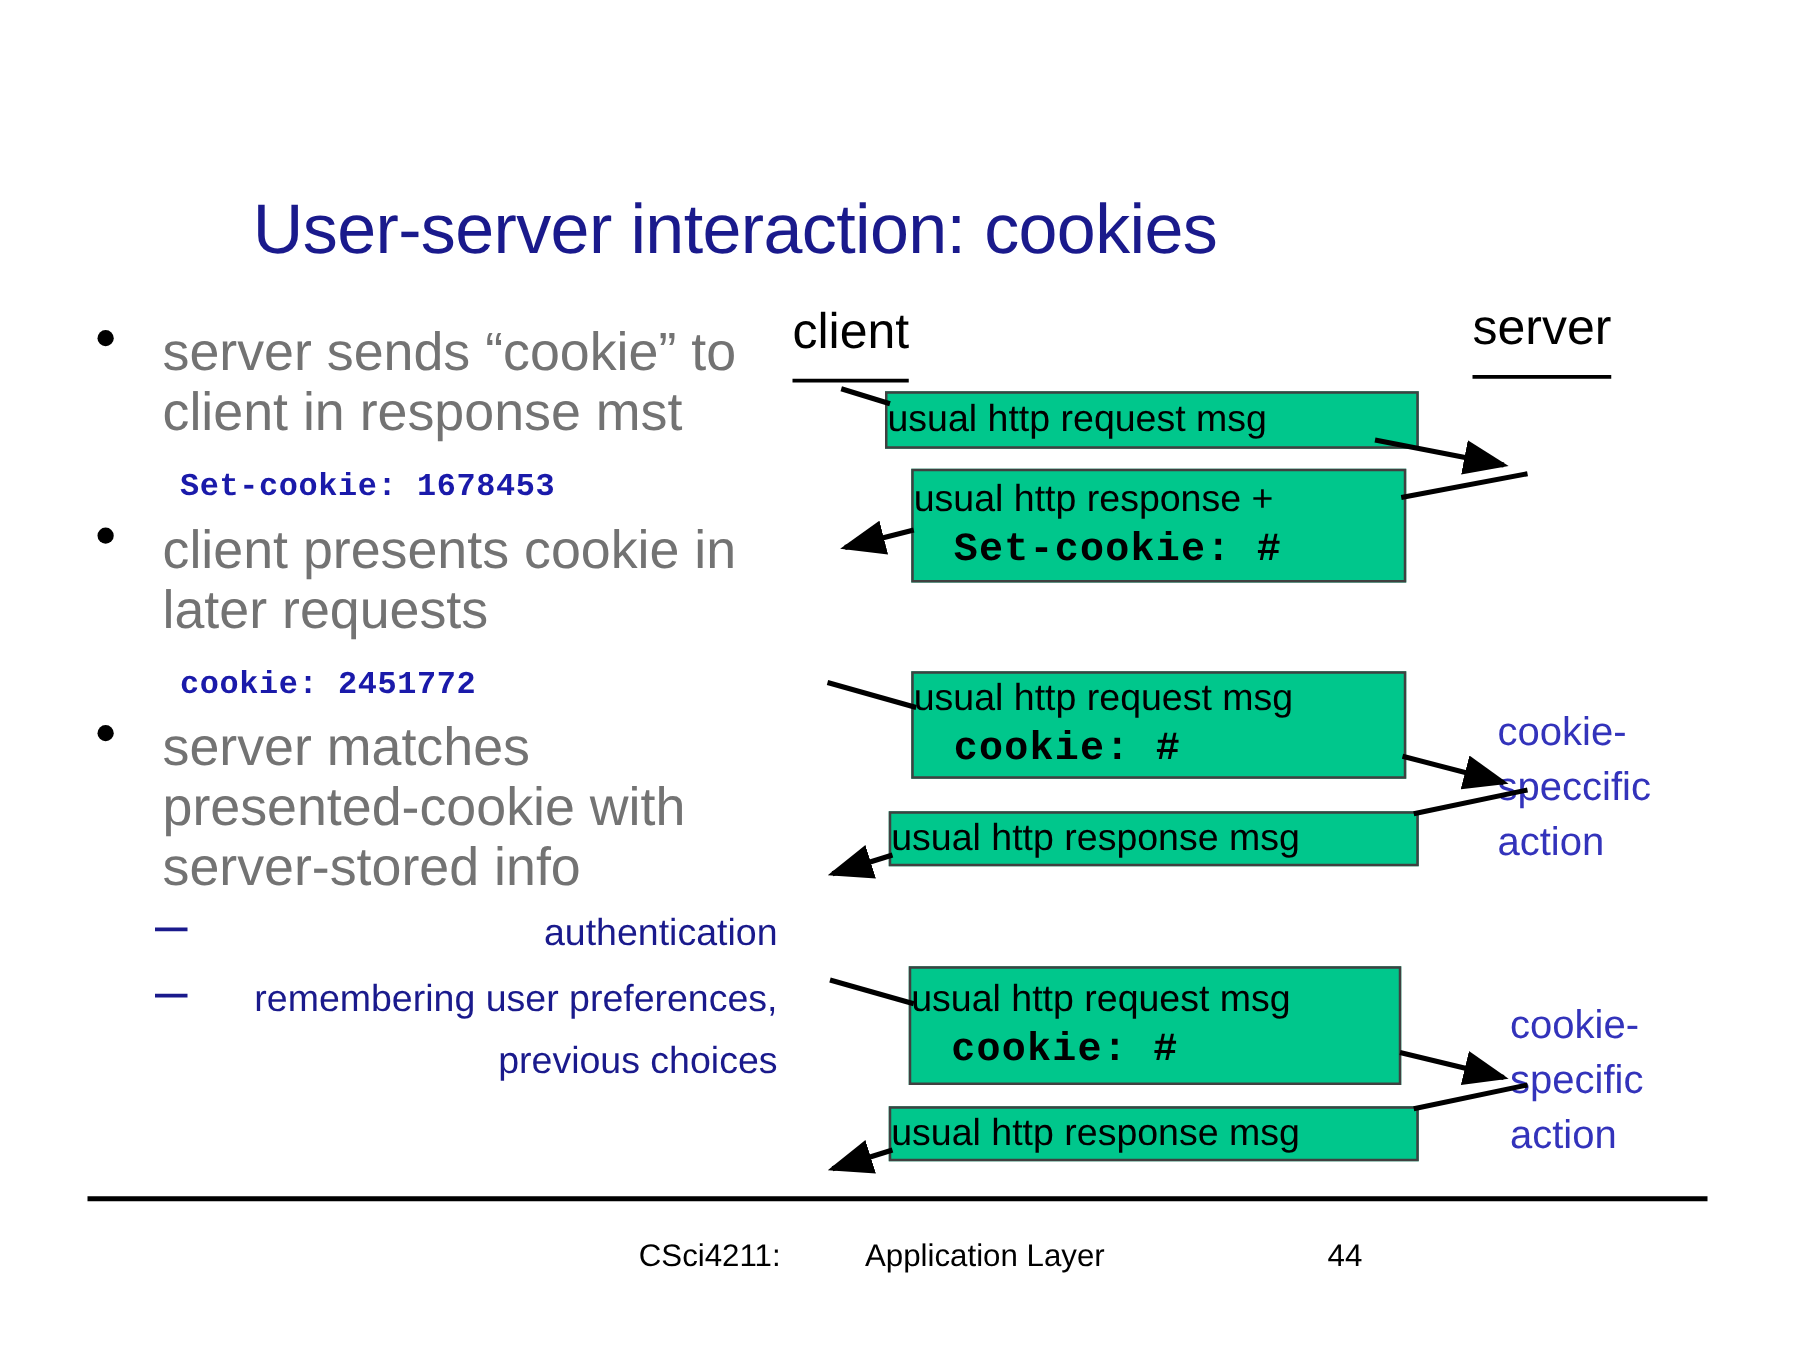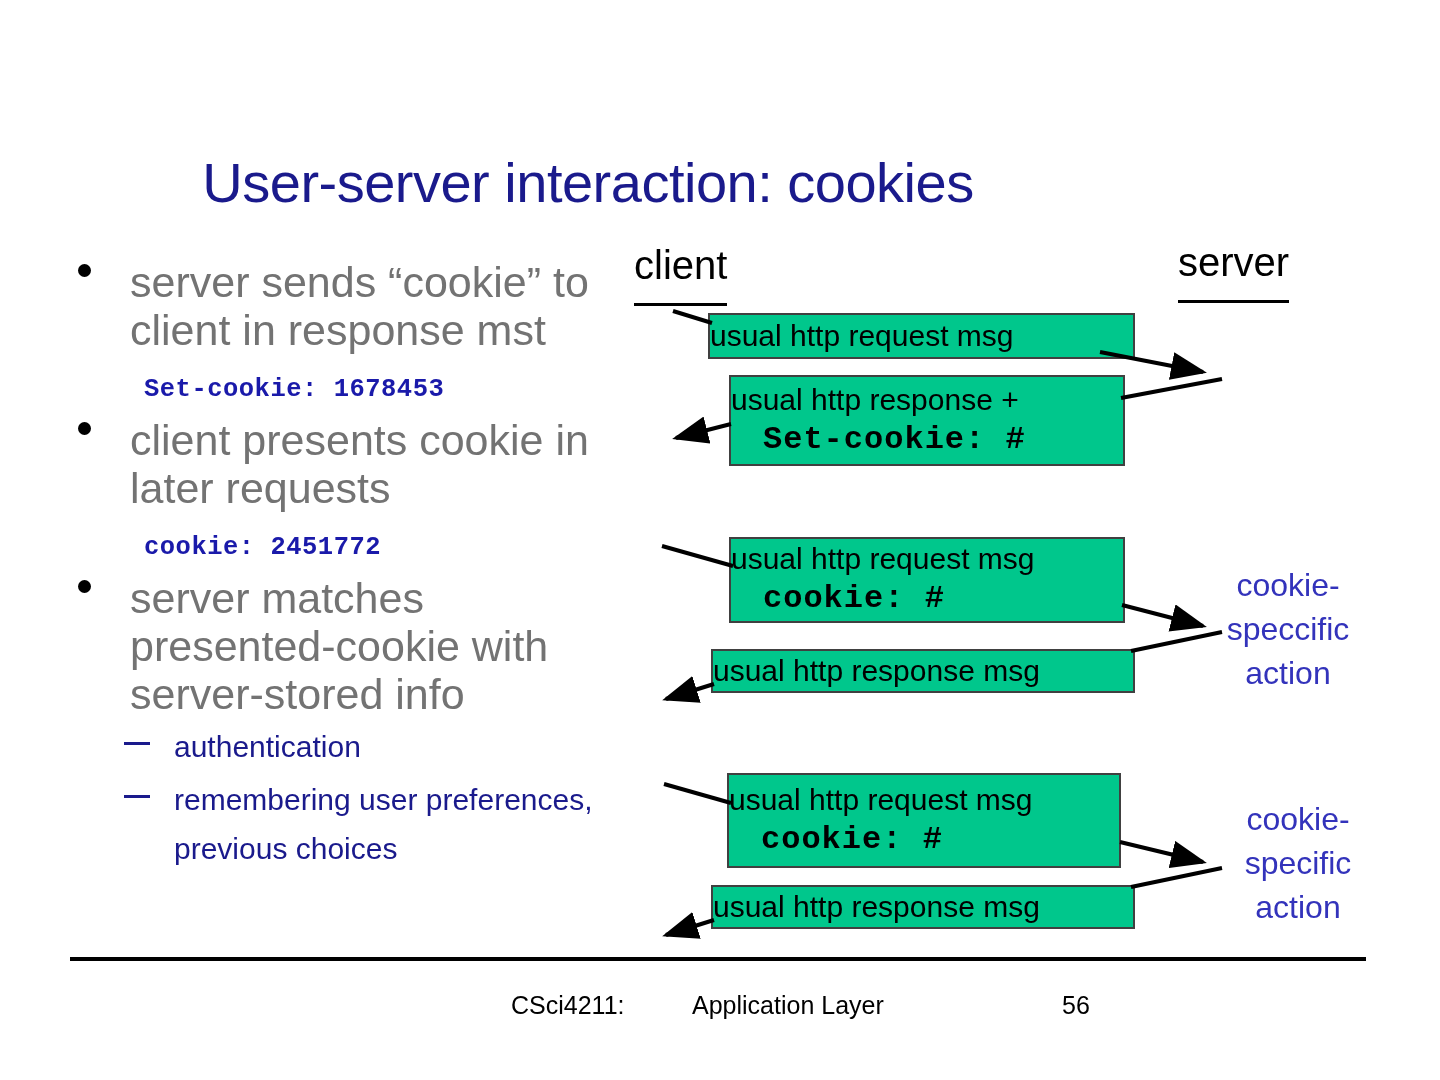--- a/index.html
+++ b/index.html
@@ -64,20 +64,21 @@
     font-weight: bold;
     font-size: 25.5px;
     line-height: 40px;
     color: #1a1aaa;
     letter-spacing: 0.5px;
   }
   .sub-row {
     position: relative;
     padding-left: 112px;
     margin-top: 4px;
+    text-align: right;
   }
   .sub-dash {
     position: absolute;
     left: 62px;
     top: 20px;
     width: 26px;
     height: 3px;
     background: #1a1a8c;
   }
   .sub-text {
@@ -138,21 +139,20 @@
   #box-1 { left: 708px; top: 313px; width: 427px; height: 46px; }
   #box-2 { left: 729px; top: 375px; width: 396px; height: 91px; }
   #box-3 { left: 729px; top: 537px; width: 396px; height: 86px; }
   #box-4 { left: 711px; top: 649px; width: 424px; height: 44px; }
   #box-5 { left: 727px; top: 773px; width: 394px; height: 95px; }
   #box-6 { left: 711px; top: 885px; width: 424px; height: 44px; }
 
   .action-label {
     position: absolute;
     width: 180px;
-    text-align: center;
     font-size: 32px;
     line-height: 44px;
     color: #3333bb;
   }
   #action-1 { left: 1198px; top: 563px; }
   #action-2 { left: 1208px; top: 797px; }
 
   
   #footer-rule {
     position: absolute;
@@ -273,14 +273,14 @@
   <line x1="1120" y1="842" x2="1203" y2="862" stroke="#000000" stroke-width="4" marker-end="url(#arrowhead)"></line>
   <line x1="1222" y1="868" x2="1131" y2="887" stroke="#000000" stroke-width="4"></line>
   <line x1="714" y1="920" x2="666" y2="935" stroke="#000000" stroke-width="4" marker-end="url(#arrowhead)"></line>
 </svg>
 </div>
 
 <div id="footer-rule"></div>
 <div id="footer">
   <span class="footer-cell" id="footer-course">CSci4211:</span>
   <span class="footer-cell" id="footer-section">Application Layer</span>
-  <span class="footer-cell" id="footer-page">56</span>
+  <span class="footer-cell" id="footer-page">44</span>
 </div>
 
 </body></html>

